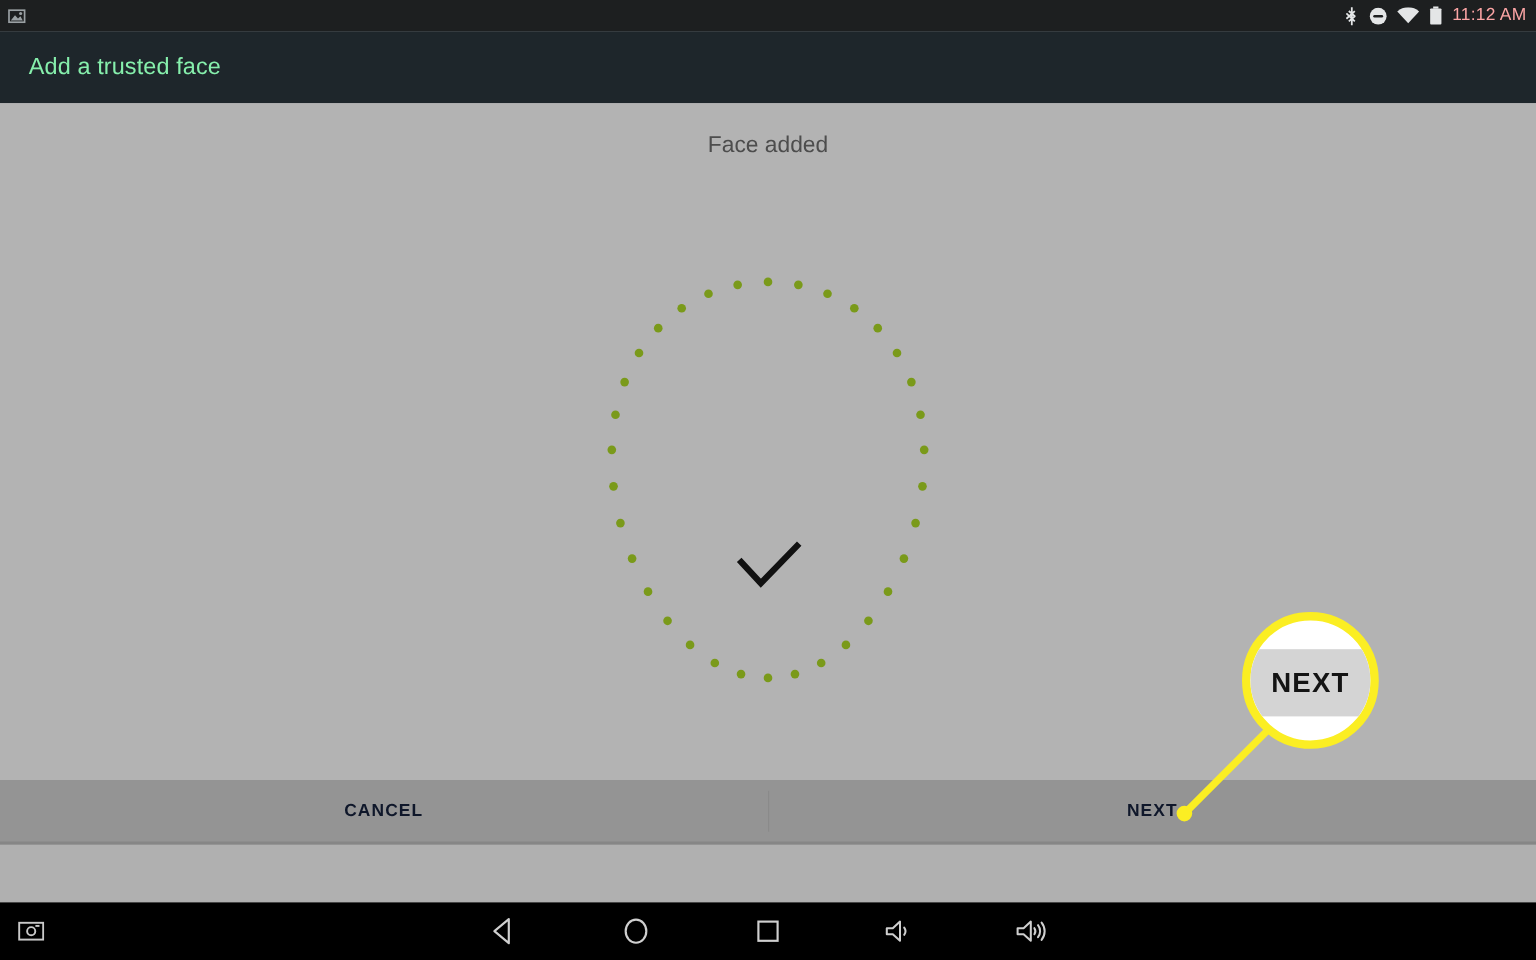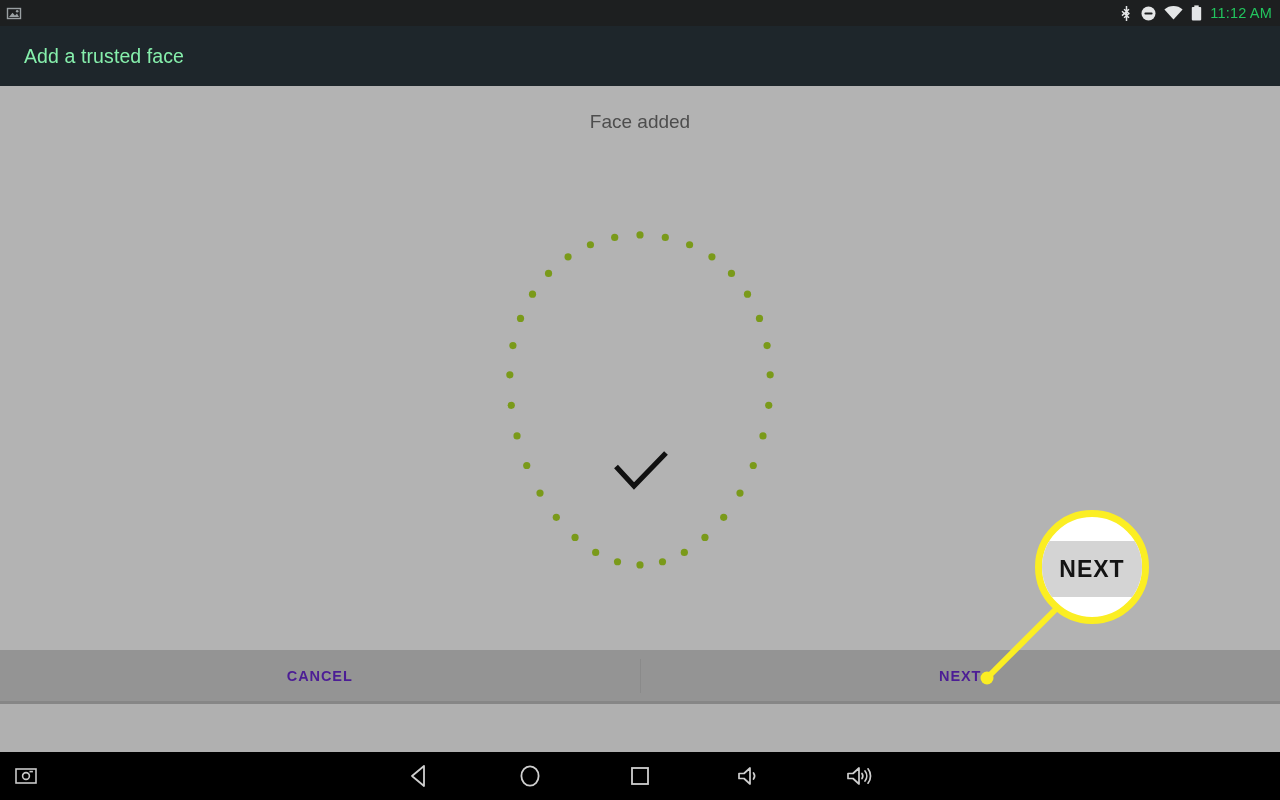--- a/index.html
+++ b/index.html
@@ -33,21 +33,21 @@
     justify-content: space-between;
     padding: 0 8px 0 6px;
     box-sizing: border-box;
   }
   .status-left { display: flex; align-items: center; gap: 6px; }
   .status-right {
     display: flex; align-items: center; gap: 8px;
     color: #e4e6e7;
     font-size: 14px;
   }
-  .status-clock { font-size: 14.5px; color: #22c55e; letter-spacing: .2px; }
+  .status-clock { font-size: 14.5px; color: #fca5a5; letter-spacing: .2px; }
   .sicon { display: inline-flex; align-items: center; justify-content: center; }
 
   
   .header {
     position: absolute;
     left: 0; top: 26px;
     width: 1280px; height: 60px;
     background: #1e262b;
     display: flex;
     align-items: center;
@@ -92,21 +92,21 @@
     background: #949494;
     display: flex;
     align-items: center;
   }
   .action-btn {
     flex: 1 1 0;
     height: 36px;
     display: flex;
     align-items: center;
     justify-content: center;
-    color: #4c1d95;
+    color: #0f172a;
     font-size: 14.5px;
     font-weight: bold;
     letter-spacing: .9px;
   }
   .action-divider {
     width: 1px;
     height: 34px;
     background: #8a8a8a;
   }
   .action-underline {

